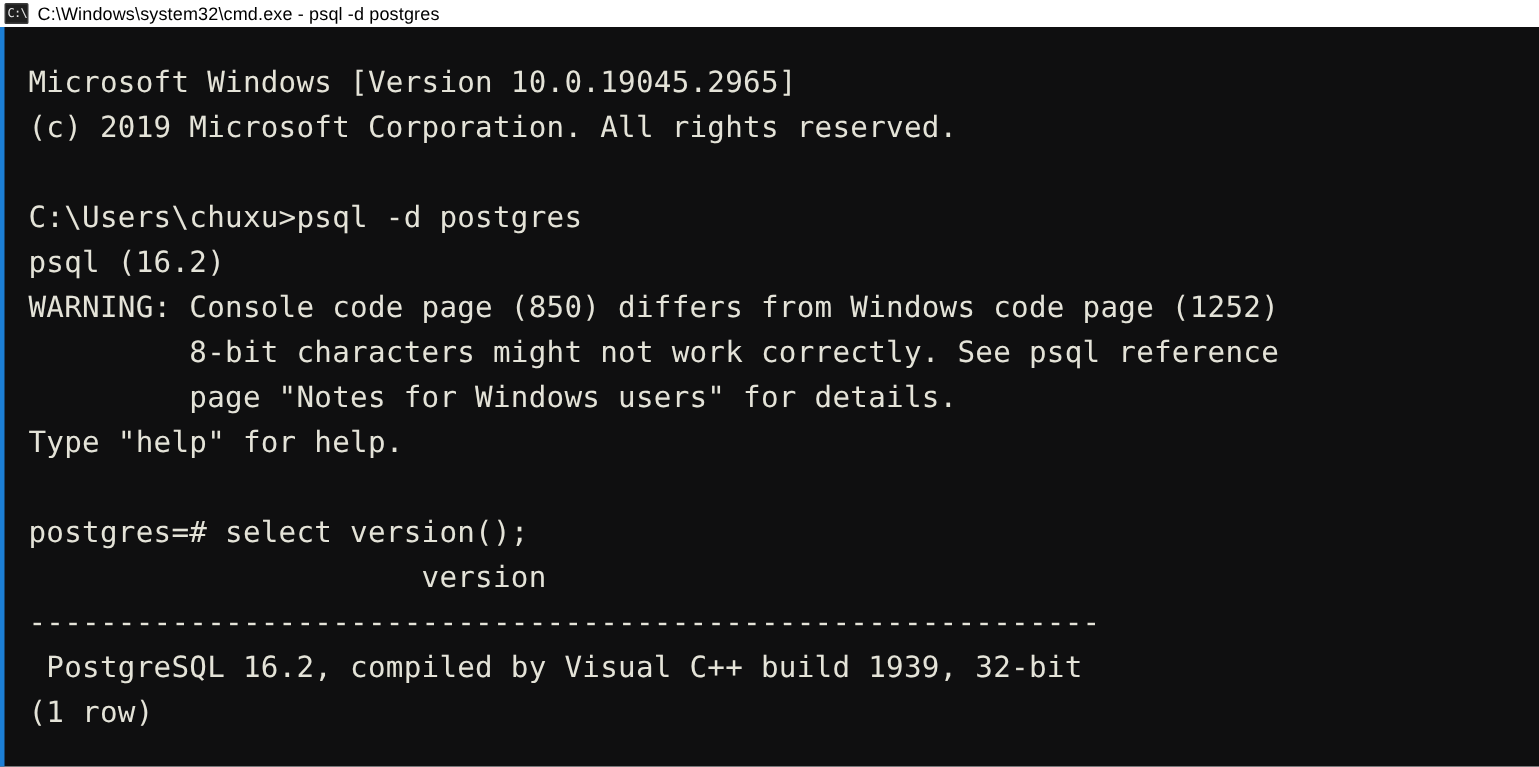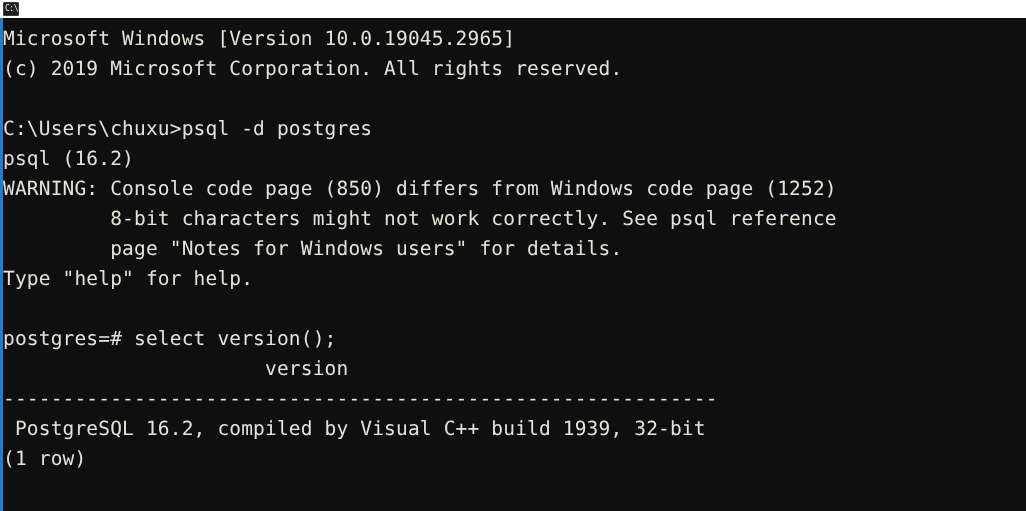--- a/index.html
+++ b/index.html
@@ -67,21 +67,21 @@
   #console {
     flex: 1 1 auto;
     background: #0f0f10;
     border-left: 3px solid #1c7fd6;
     box-sizing: border-box;
     padding: 0;
     position: relative;
     overflow: hidden;
   }
   #console-text {
-    margin: 0;
+    margin: 16px;
     padding: 0;
     color: #e4e3d8;
     font-family: "DejaVu Sans Mono", monospace;
     font-size: 19.5px;
     line-height: 30px;
     letter-spacing: 0.17px;
     white-space: pre;
     position: absolute;
     left: 0px;
     top: 6px;
@@ -90,20 +90,21 @@
 </style>
 </head>
 <body>
 
 <div id="window">
 
   <div id="titlebar">
     <div class="app-icon">
       <span class="glyph">C:\</span>
     </div>
+    <span class="title-text">C:\Windows\system32\cmd.exe - psql  -d postgres</span>
   </div>
 
   <div id="console">
     <pre id="console-text">Microsoft Windows [Version 10.0.19045.2965]
 (c) 2019 Microsoft Corporation. All rights reserved.
 
 C:\Users\chuxu&gt;psql -d postgres
 psql (16.2)
 WARNING: Console code page (850) differs from Windows code page (1252)
          8-bit characters might not work correctly. See psql reference

